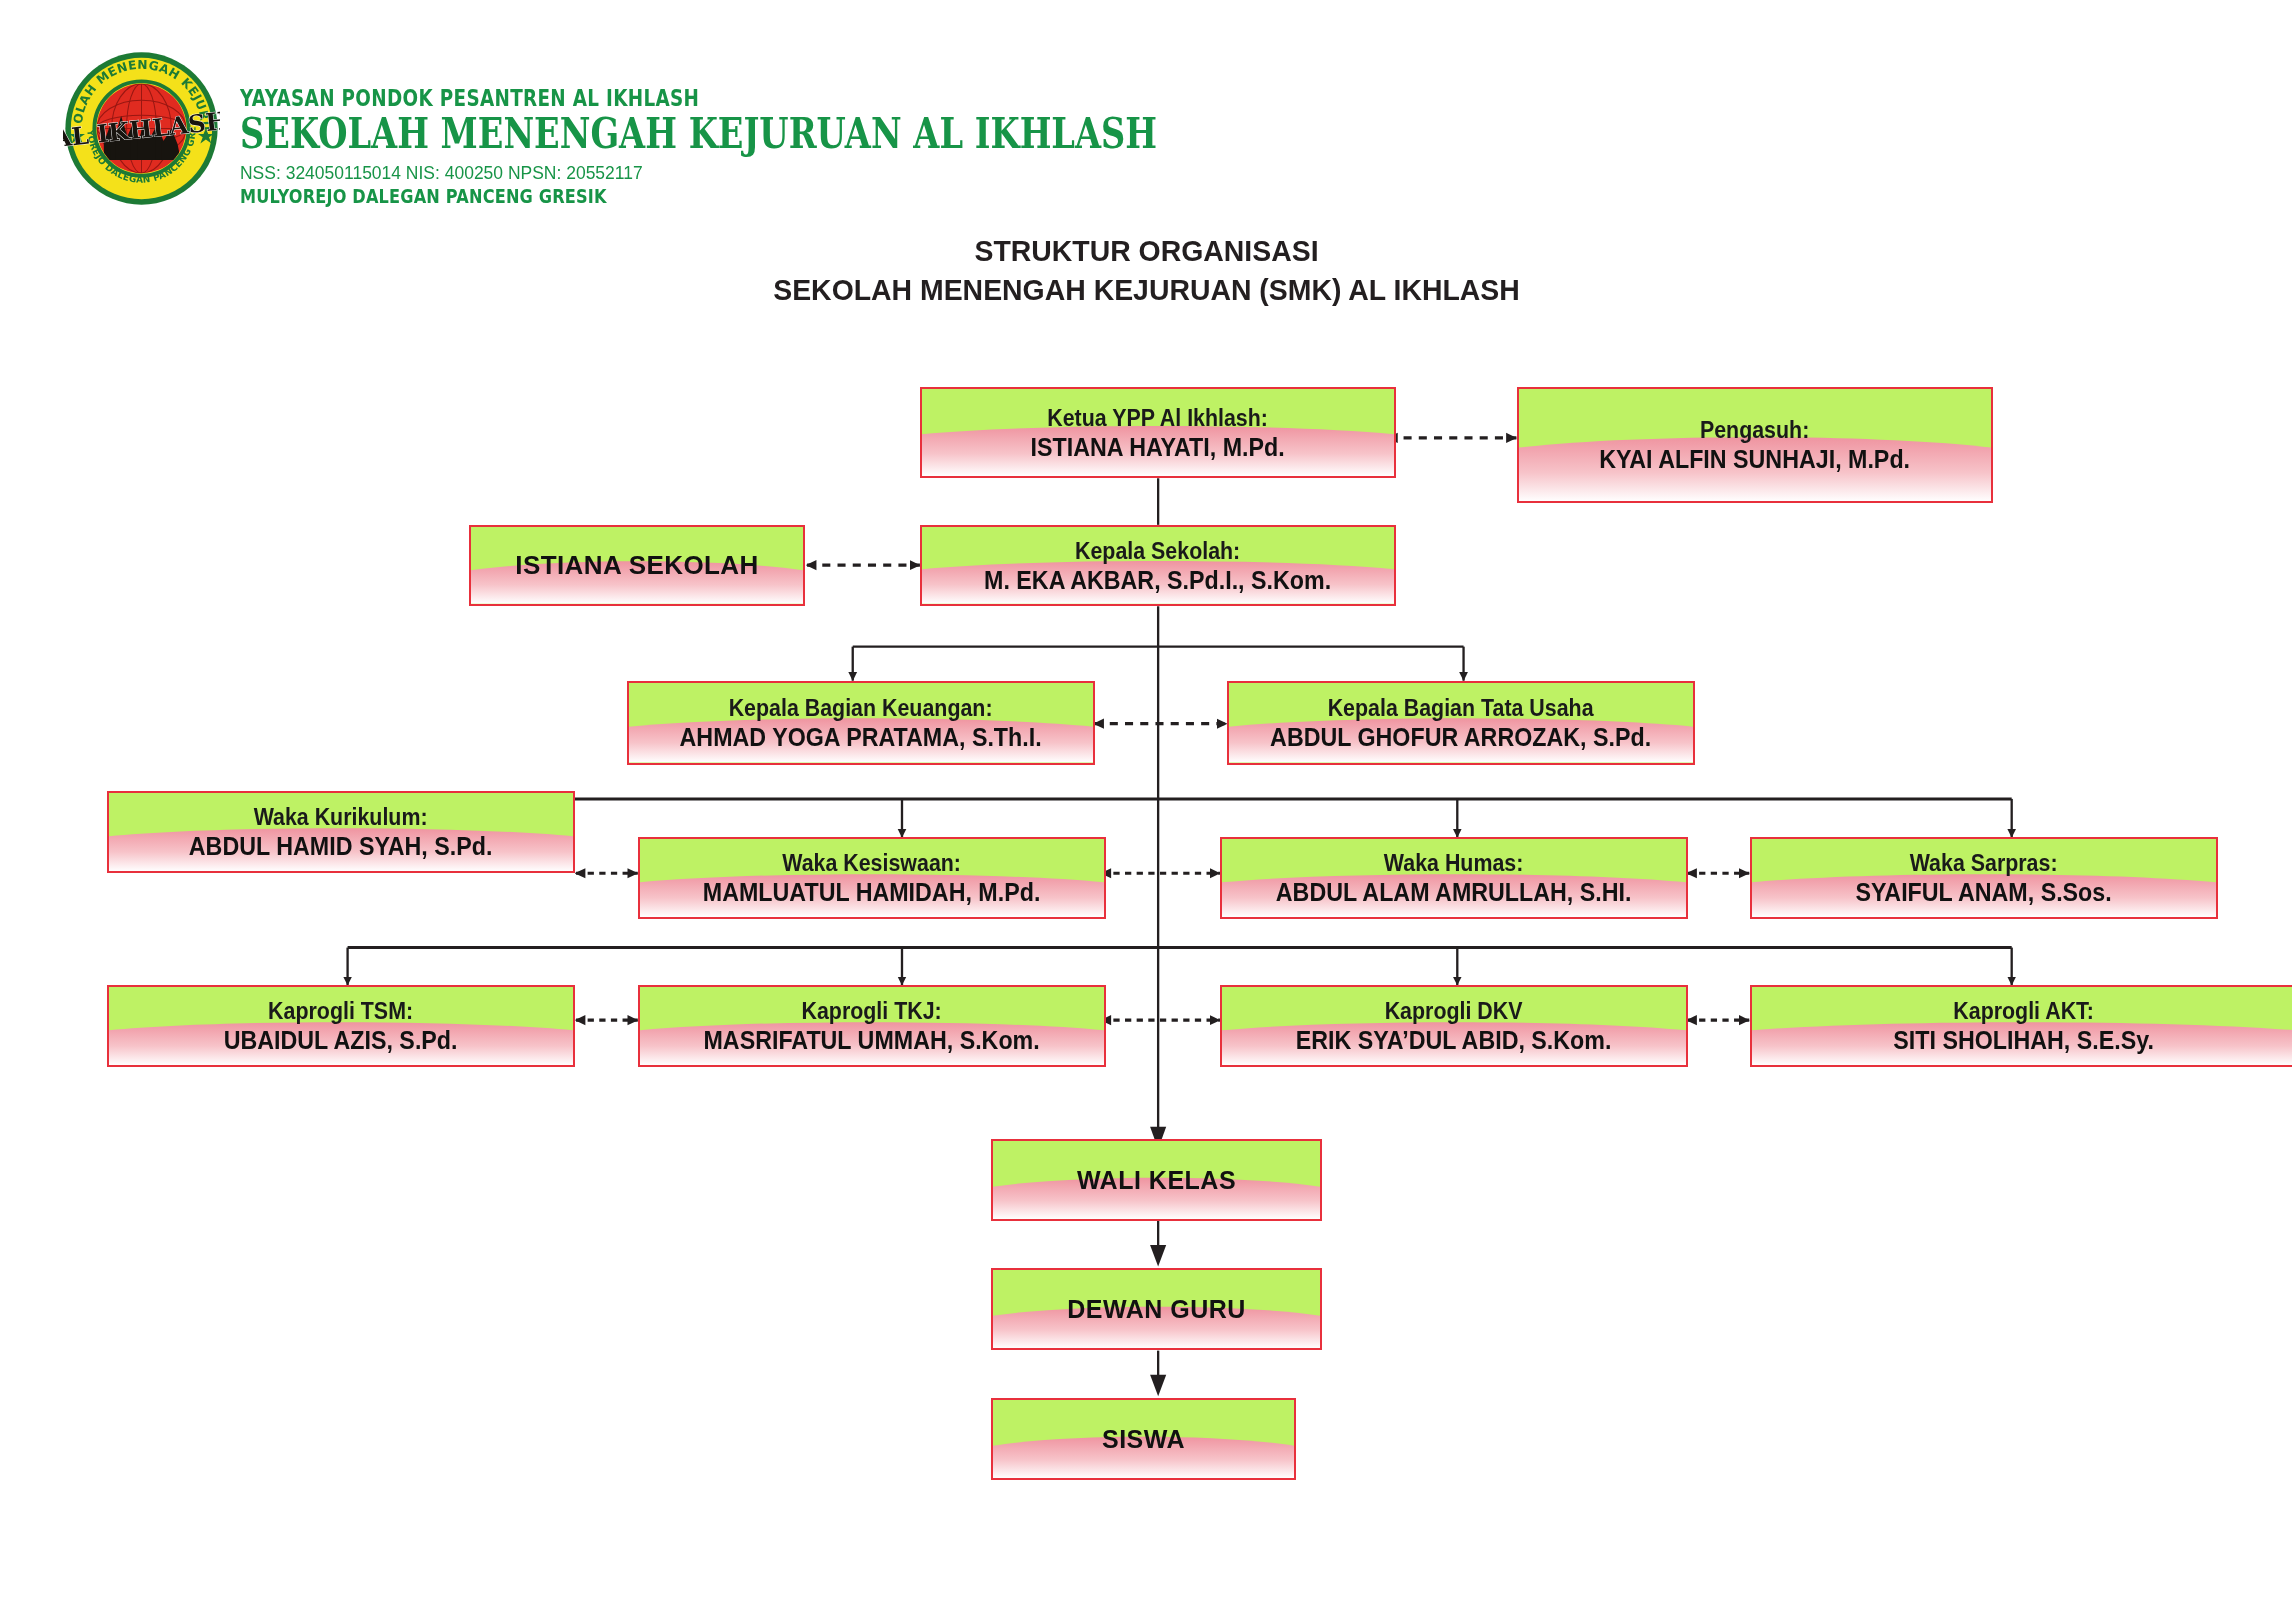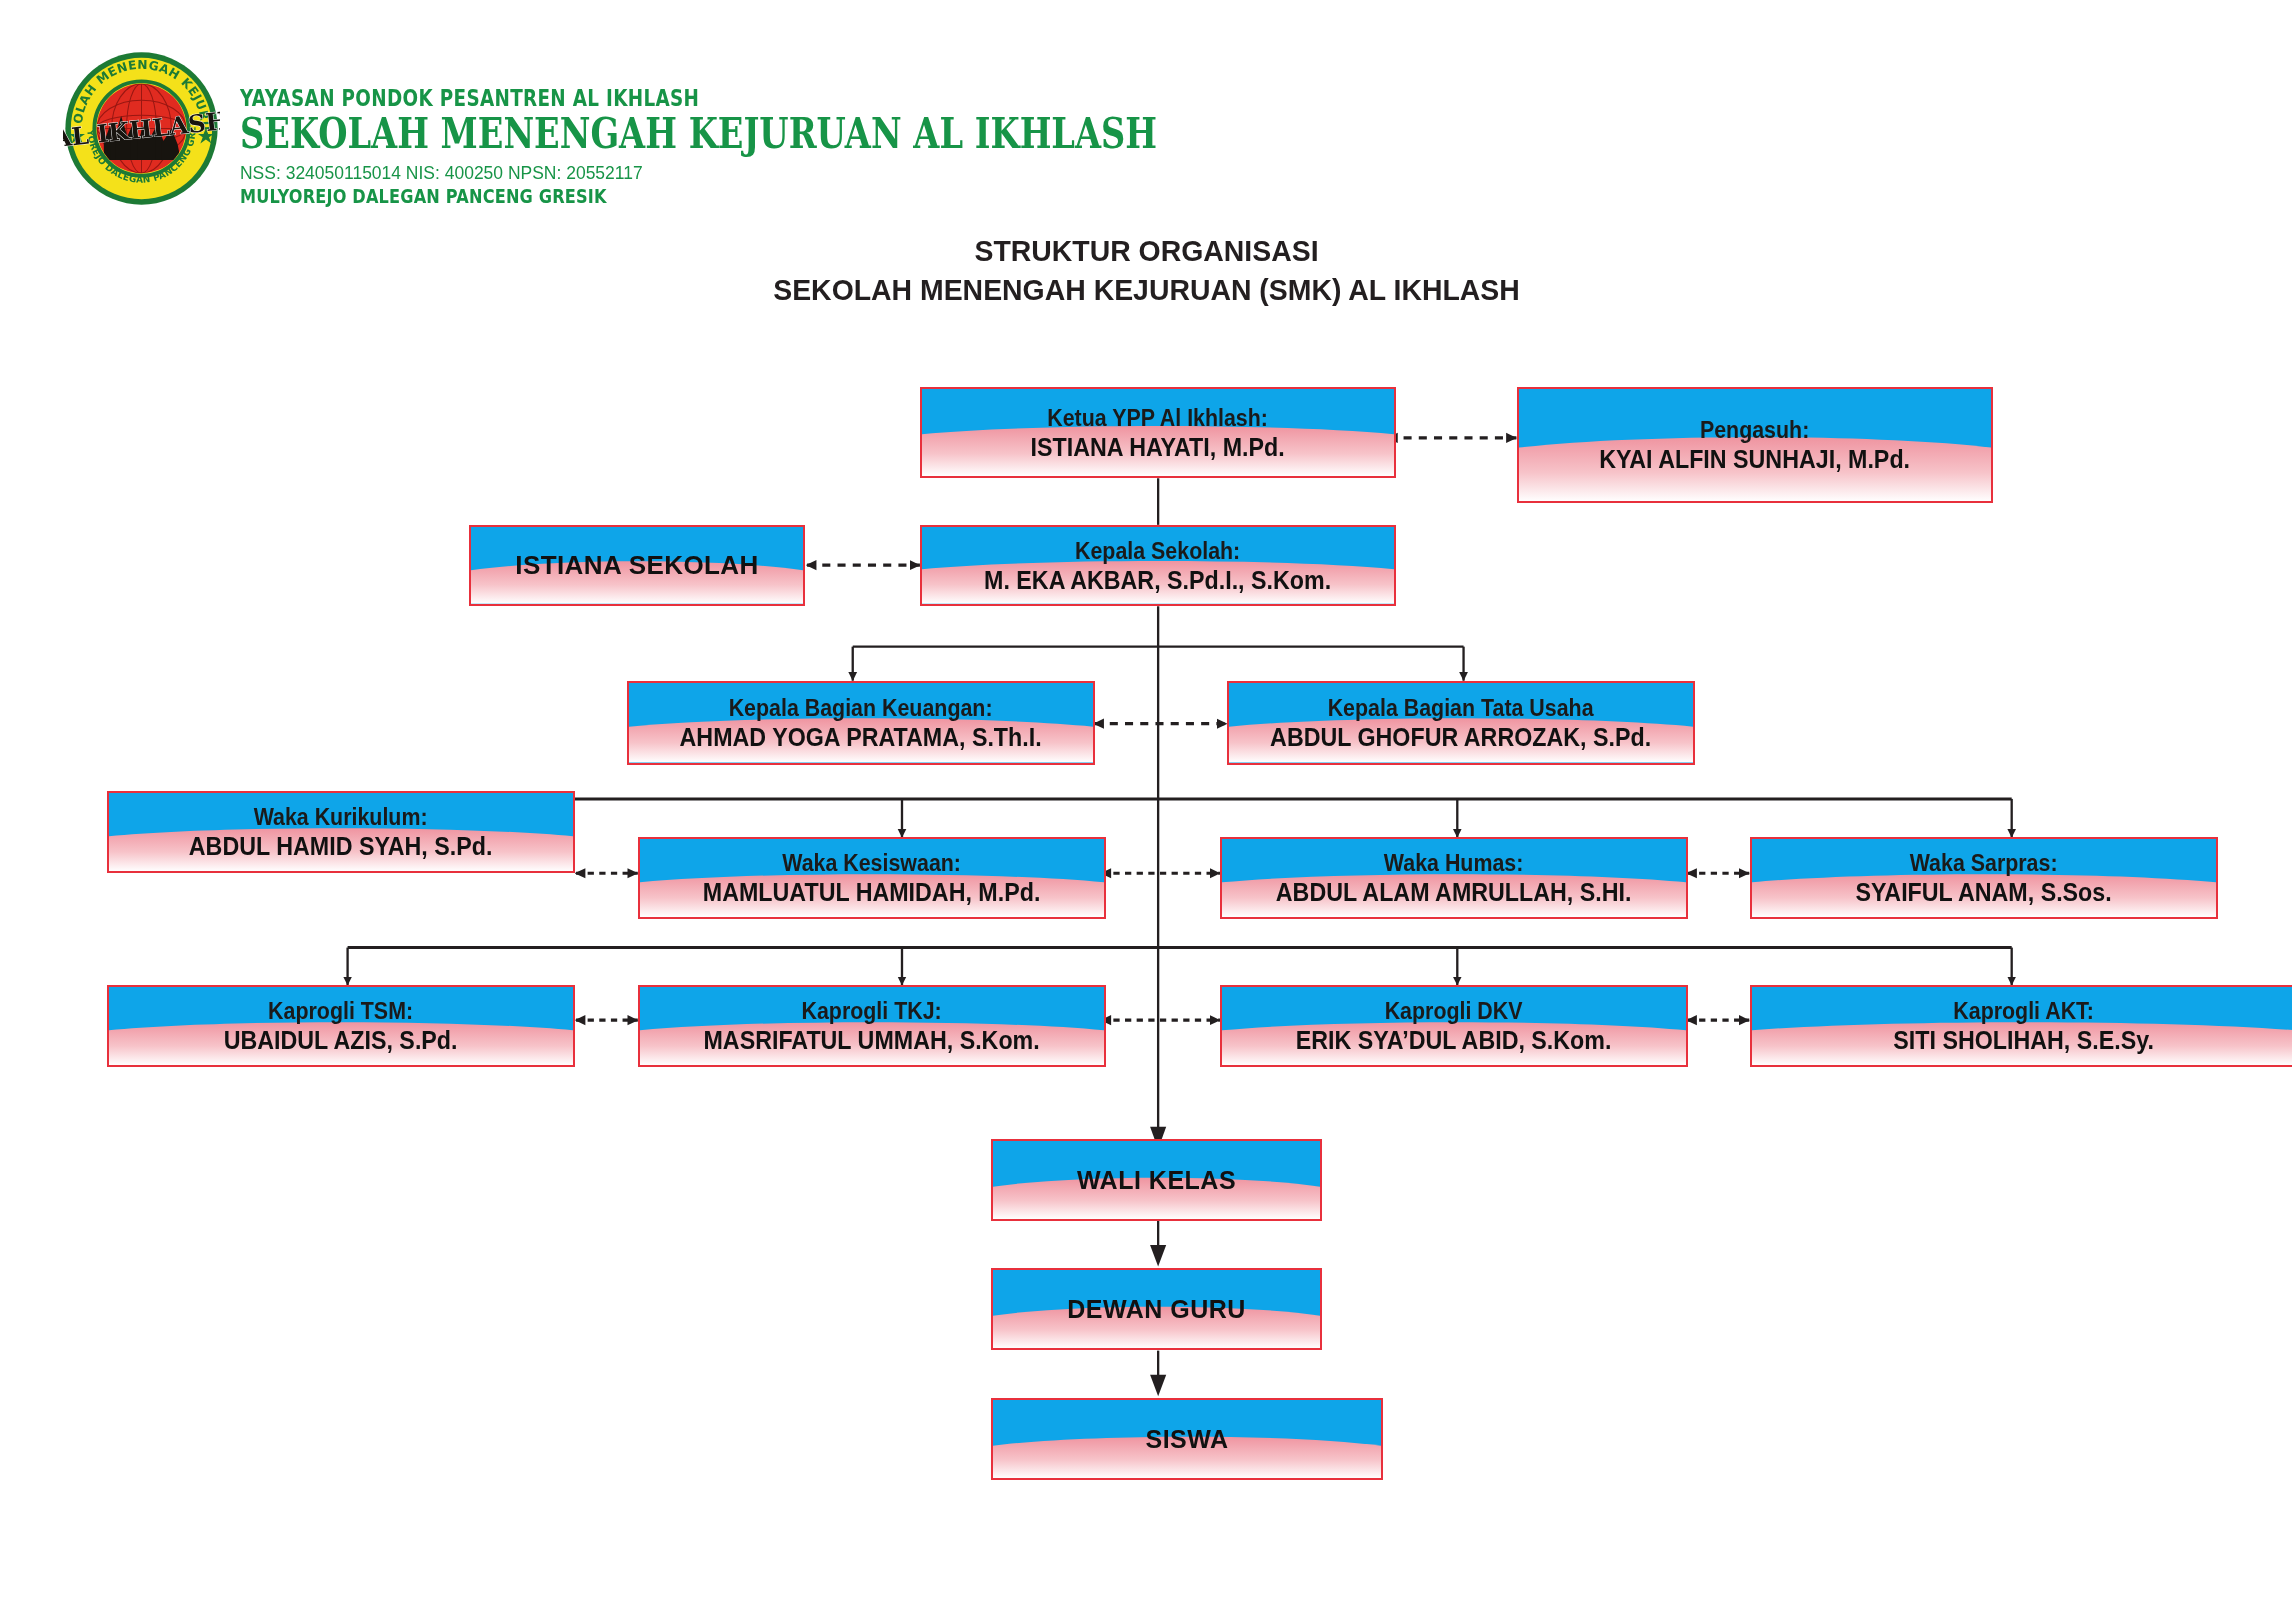--- a/index.html
+++ b/index.html
@@ -105,21 +105,21 @@
     font-size: 29.6px;
     line-height: 1.32;
     transform: scaleX(0.96);
   }
 
   
   .node {
     position: absolute;
     box-sizing: border-box;
     border: 2.2px solid #e8303c;
-    background: #0ea5e9;
+    background: #bef264;
     overflow: hidden;
   }
   .node .wave {
     position: absolute;
     left: 0; right: 0; bottom: 0;
     height: 62%;
     pointer-events: none;
   }
   .node .wave svg { display: block; width: 100%; height: 100%; }
   .node .node-text {
@@ -537,21 +537,21 @@
     <div class="wave">
       <svg viewBox="0 0 100 40" preserveAspectRatio="none">
         <path d="M0,13 C25,3 75,3 100,13 L100,40 L0,40 Z" fill="url(#g1)"></path>
       </svg>
     </div>
     <div class="node-text">
       <span class="person">DEWAN GURU</span>
     </div>
   </div>
 
-  <div class="node plain" style="left:991px; top:1398px; width:392px; height:82px;">
+  <div class="node plain" style="left:991px; top:1398px; width:305px; height:82px;">
     <div class="wave">
       <svg viewBox="0 0 100 40" preserveAspectRatio="none">
         <path d="M0,13 C25,3 75,3 100,13 L100,40 L0,40 Z" fill="url(#g1)"></path>
       </svg>
     </div>
     <div class="node-text">
       <span class="person">SISWA</span>
     </div>
   </div>
 

